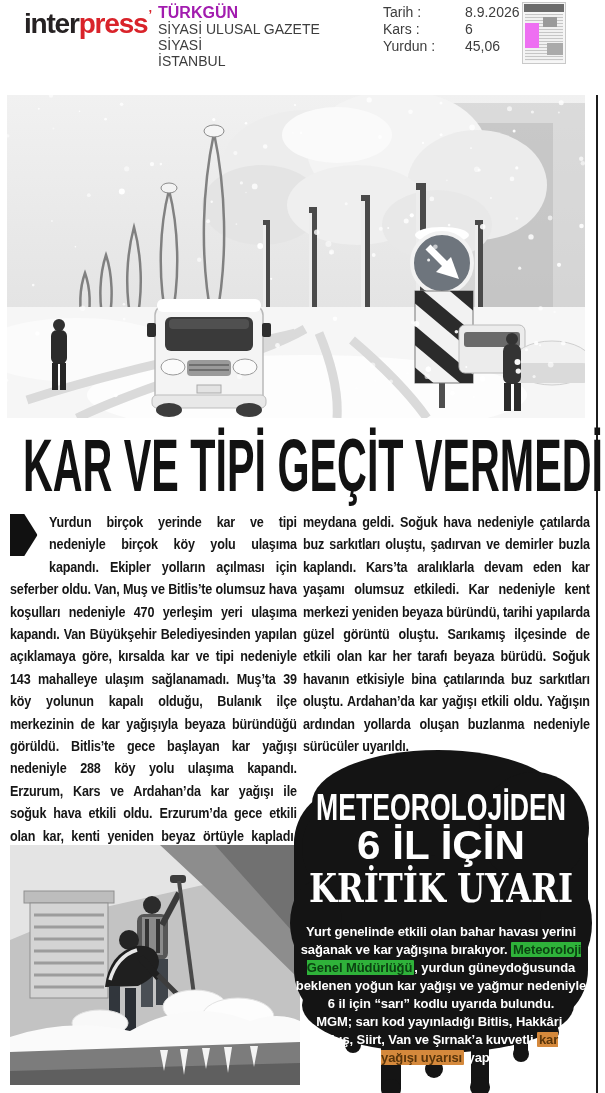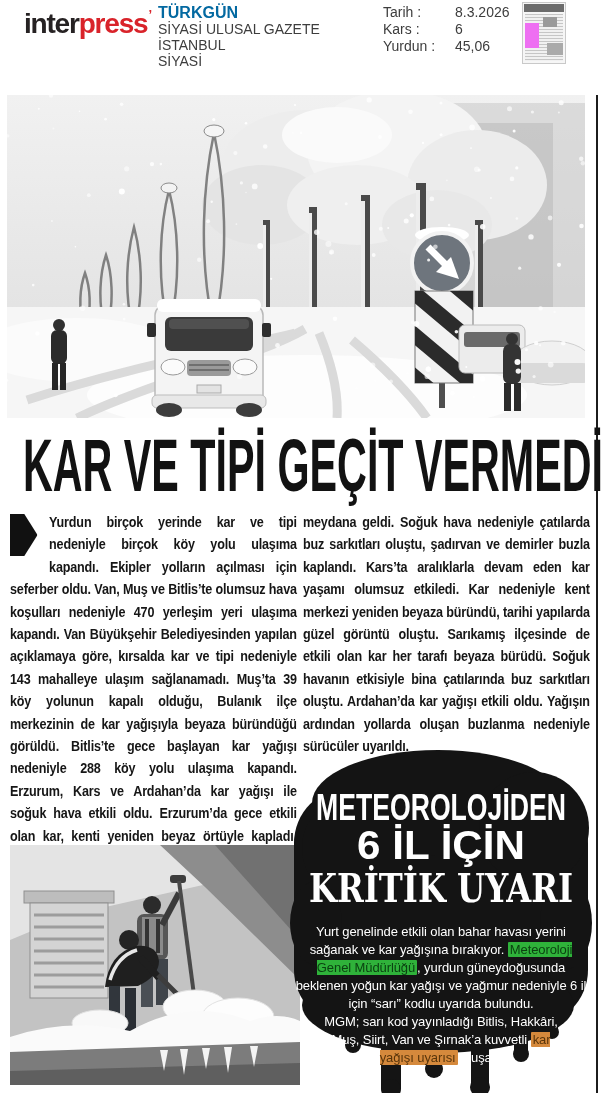--- a/index.html
+++ b/index.html
@@ -5,23 +5,23 @@
   html,body{margin:0;padding:0;}
   body{width:605px;height:1093px;background:#ffffff;font-family:"Liberation Sans",sans-serif;}
   .page{position:relative;width:605px;height:1093px;overflow:hidden;background:#fff;color:#161616;}
 
   
   .logo{position:absolute;left:8px;top:8px;font-weight:700;font-size:28px;letter-spacing:-1.2px;line-height:1;margin-left:16px;}
   .logo .p1{color:#262223;}
   .logo .p2{color:#d9232a;}
   .logo .mark{color:#d9232a;font-size:13px;vertical-align:14px;margin-left:1px;}
   .pub{position:absolute;left:158px;top:4px;color:#3d3d3d;}
-  .pub .name{font-weight:700;font-size:16px;color:#0369a1;line-height:17px;}
+  .pub .name{font-weight:700;font-size:16px;color:#a21caf;line-height:17px;}
   .pub .row{font-size:14px;line-height:16px;}
-  .meta{position:absolute;left:383px;top:4px;color:#3d3d3d;font-size:14px;line-height:17px;display:grid;grid-template-columns:58px auto;column-gap:14px;}
+  .meta{position:absolute;left:383px;top:4px;color:#3d3d3d;font-size:14px;line-height:17px;display:grid;grid-template-columns:58px auto;column-gap:24px;}
   .thumb{position:absolute;left:522px;top:2px;width:44px;height:62px;background:#f6f6f6;border:1px solid #c9c9c9;box-sizing:border-box;}
   .thumb .mast{position:absolute;left:1px;top:1px;right:1px;height:8px;background:#6c6c6c;}
   .thumb .cols{position:absolute;left:2px;top:11px;right:2px;bottom:2px;
     background:repeating-linear-gradient(to bottom,#c6c6c6 0 1px,#f1f1f1 1px 3px);}
   .thumb .blk1{position:absolute;left:20px;top:14px;width:14px;height:10px;background:#9a9a9a;}
   .thumb .blk2{position:absolute;left:24px;top:40px;width:16px;height:12px;background:#aaaaaa;}
   .thumb .hl{position:absolute;left:2px;top:20px;width:14px;height:25px;background:#ee6ff2;}
 
   
   .right-rule{position:absolute;left:596px;top:95px;width:2px;height:998px;background:#1c1c1c;}
@@ -36,44 +36,44 @@
   .col1{left:10px;}
   .col2{left:303px;}
   .drop-arrow{float:left;width:31px;height:42px;background:#111;
        clip-path:polygon(0 0,52% 0,100% 50%,52% 100%,0 100%);margin:3px 13px 2px 0;}
 
   
   .badge{position:absolute;left:288px;top:743px;width:306px;height:350px;z-index:3;}
   .badge svg.blob{position:absolute;left:0;top:0;}
   .badge .titles{position:absolute;left:0;top:28px;width:306px;}
   .badge .btext{position:absolute;left:6px;top:180px;width:294px;text-align:center;
-       color:#ffffff;font-weight:400;font-size:13px;line-height:18px;letter-spacing:-0.1px;}
+       color:#ffffff;font-weight:700;font-size:13px;line-height:18px;letter-spacing:-0.1px;}
   .badge .btext .p2{width:250px;margin:0 auto;}
   .hl-green{background:#2fb23a;color:#0b4211;padding:0 2px;border-radius:1px;}
   .hl-orange{background:#d5893c;color:#59350a;padding:0 2px;border-radius:1px;}
 </style>
 </head>
 <body>
 
 <div class="page">
 
   <div class="logo">
     <span class="p1">inter</span><span class="p2">press</span><span class="mark">’</span>
   </div>
 
   <div class="pub">
     <div class="name">TÜRKGÜN</div>
     <div class="row">SİYASİ ULUSAL GAZETE</div>
+    <div class="row">SİYASİ</div>
     <div class="row">İSTANBUL</div>
-    <div class="row">SİYASİ</div>
   </div>
 
   <div class="meta">
     <span>Tarih :</span>
-    <span>8.3.2026</span>
+    <span>8.9.2026</span>
     <span>Kars :</span>
     <span>6</span>
     <span>Yurdun :</span>
     <span>45,06</span>
   </div>
 
   <div class="thumb">
     <div class="mast"></div>
     <div class="cols"></div>
     <div class="blk1"></div>
@@ -406,17 +406,17 @@
           <circle cx="264" cy="289" r="7"></circle>
       </g>
     </svg>
     <svg class="titles" width="306" height="150" viewBox="0 0 306 150">
       <text x="153" y="49" text-anchor="middle" font-family="Liberation Sans, sans-serif" font-weight="bold" font-size="36" fill="#ffffff" textLength="250" lengthAdjust="spacingAndGlyphs">METEOROLOJİDEN</text>
       <text x="153" y="88" text-anchor="middle" font-family="Liberation Sans, sans-serif" font-weight="bold" font-size="40" fill="#ffffff" textLength="168" lengthAdjust="spacingAndGlyphs">6 İL İÇİN</text>
       <text x="153" y="131" text-anchor="middle" font-family="DejaVu Serif, serif" font-weight="bold" font-size="39" fill="#ffffff" textLength="264" lengthAdjust="spacingAndGlyphs">KRİTİK UYARI</text>
     </svg>
     <div class="btext">
       <div class="p1"><span>Yurt genelinde etkili olan bahar havası yerini sağanak ve kar yağışına bırakıyor. </span><span class="hl-green">Meteoroloji Genel Müdürlüğü</span><span>, yurdun güneydoğusunda beklenen yoğun kar yağışı ve yağmur nedeniyle 6 il için “sarı” kodlu uyarıda bulundu.</span></div>
-      <div class="p2"><span>MGM; sarı kod yayınladığı Bitlis, Hakkâri, Muş, Siirt, Van ve Şırnak’a kuvvetli </span><span class="hl-orange">kar yağışı uyarısı</span><span> oluşan.</span></div>
+      <div class="p2"><span>MGM; sarı kod yayınladığı Bitlis, Hakkâri, Muş, Siirt, Van ve Şırnak’a kuvvetli </span><span class="hl-orange">kar yağışı uyarısı</span><span> yaptı.</span></div>
     </div>
   </div>
 
 </div>
 
 </body></html>

